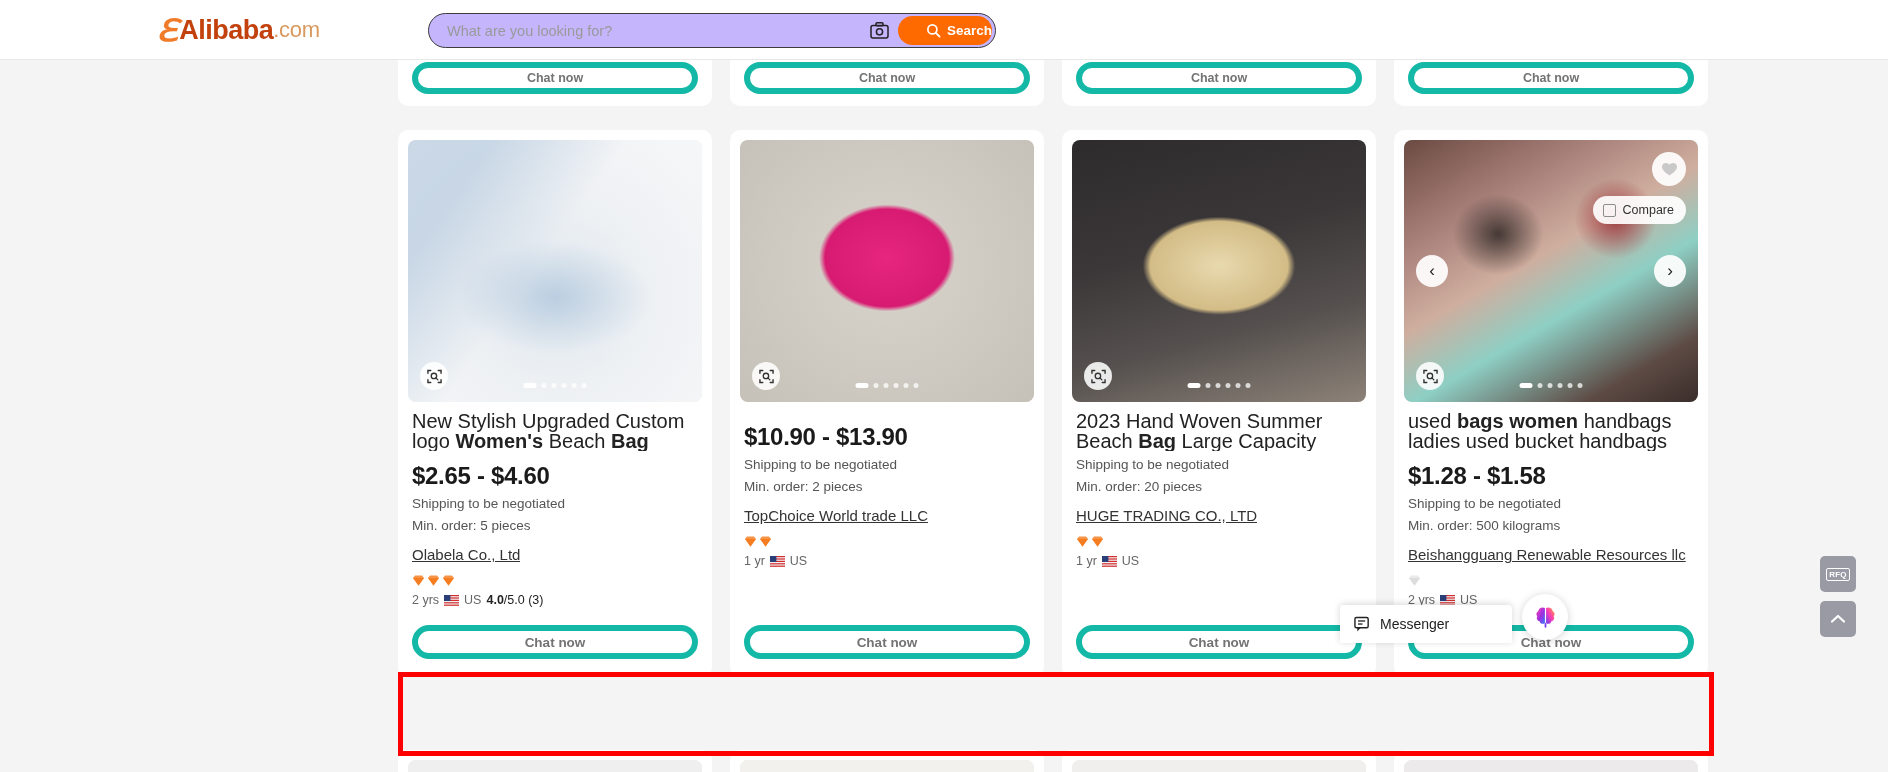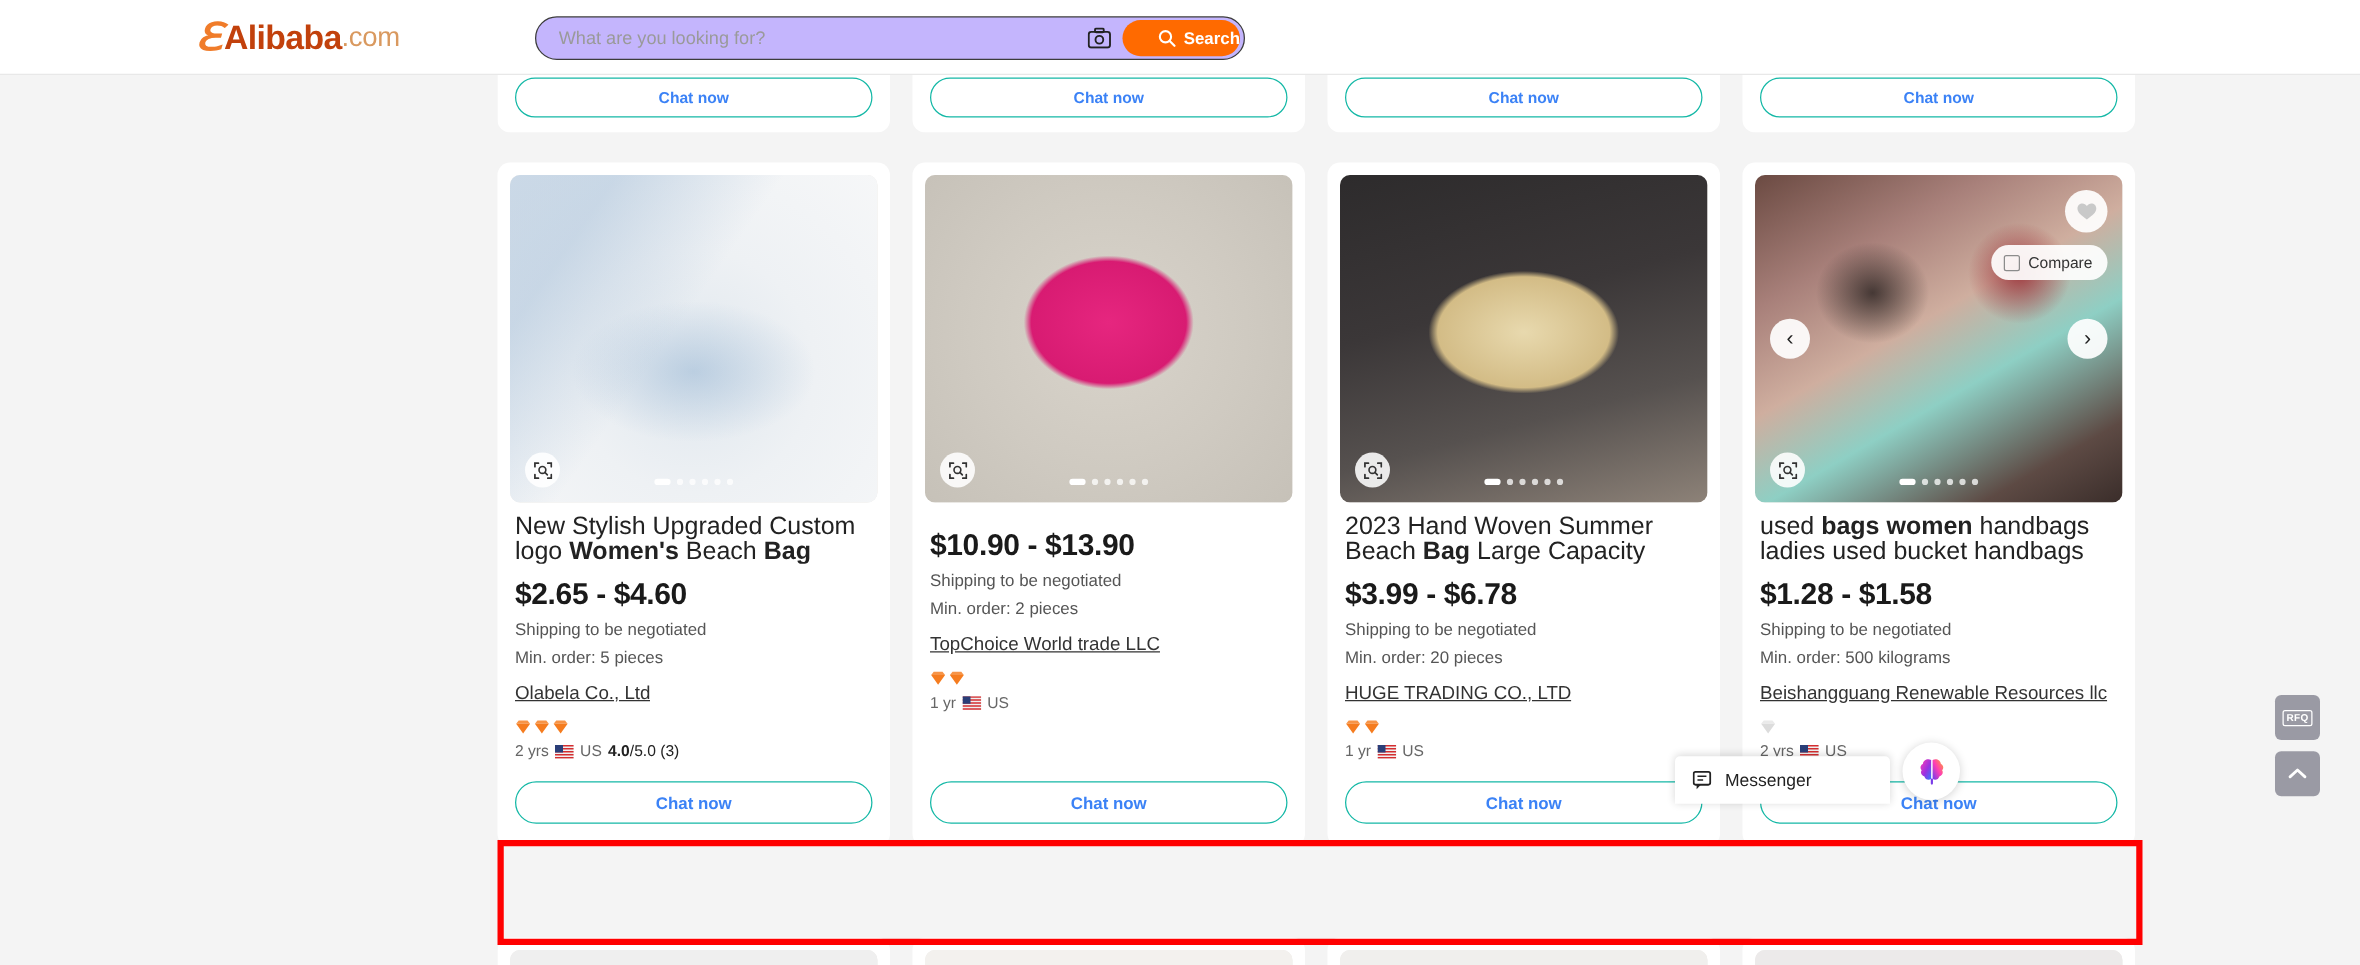--- a/index.html
+++ b/index.html
@@ -183,22 +183,22 @@
     margin-top: 4px; font-size: 12.5px; color: #666;
     display: flex; align-items: center; gap: 5px;
   }
   .meta .rate { color: #222; }
   .meta .rate b { font-weight: 700; }
   .flag { width: 15px; height: 11px; display: inline-block; position: relative; }
 
   .chatwrap { position: absolute; left: 0; bottom: 0; width: 100%; padding: 0 14px 18px 14px; }
   .chat-now {
     width: 100%; height: 34px;
-    border: 1px solid #14b8a6; border-radius: 18px;
-    background: #fff; color: #3b82f6;
+    border: 6px solid #14b8a6; border-radius: 18px;
+    background: #fff; color: #737373;
     font-size: 13.5px; font-weight: 700;
     cursor: pointer;
     font-family: "Liberation Sans", sans-serif;
   }
   #row-top .chat-now { height: 32px; font-size: 12.5px; }
   #row-top .chatwrap { padding-bottom: 12px; }
 
   
   #redbox {
     position: absolute; left: 398px; top: 672px;
@@ -399,21 +399,21 @@
           </div>
           <div class="dots">
             <i class="on"></i>
             <i class=""></i>
             <i class=""></i>
             <i class=""></i>
             <i class=""></i>
             <i class=""></i>
           </div>
         </div>
-        <div class="body"><div class="title">2023 Hand Woven Summer Beach <b>Bag</b> Large Capacity Cotton Rope Woven…</div><div class="price">$3.99 - $6.78</div><div class="ship">Shipping to be negotiated</div><div class="moq">Min. order: 20 pieces</div><a class="supplier">HUGE TRADING CO., LTD</a><div class="gems">
+        <div class="body"><div class="title">2023 Hand Woven Summer Beach <b>Bag</b> Large Capacity Cotton Rope Woven…</div><div class="ship">Shipping to be negotiated</div><div class="moq">Min. order: 20 pieces</div><a class="supplier">HUGE TRADING CO., LTD</a><div class="gems">
             <svg width="13" height="13" viewBox="0 0 14 14">
               <path d="M1 4.2h12L7 12.6z" fill="#f57c1f"></path>
               <path d="M1 4.2 3.2 1.6h7.6L13 4.2z" fill="#f57c1f" opacity="0.82"></path>
             </svg>
             <svg width="13" height="13" viewBox="0 0 14 14">
               <path d="M1 4.2h12L7 12.6z" fill="#f57c1f"></path>
               <path d="M1 4.2 3.2 1.6h7.6L13 4.2z" fill="#f57c1f" opacity="0.82"></path>
             </svg>
           </div><div class="meta">
             <span>1 yr</span>

